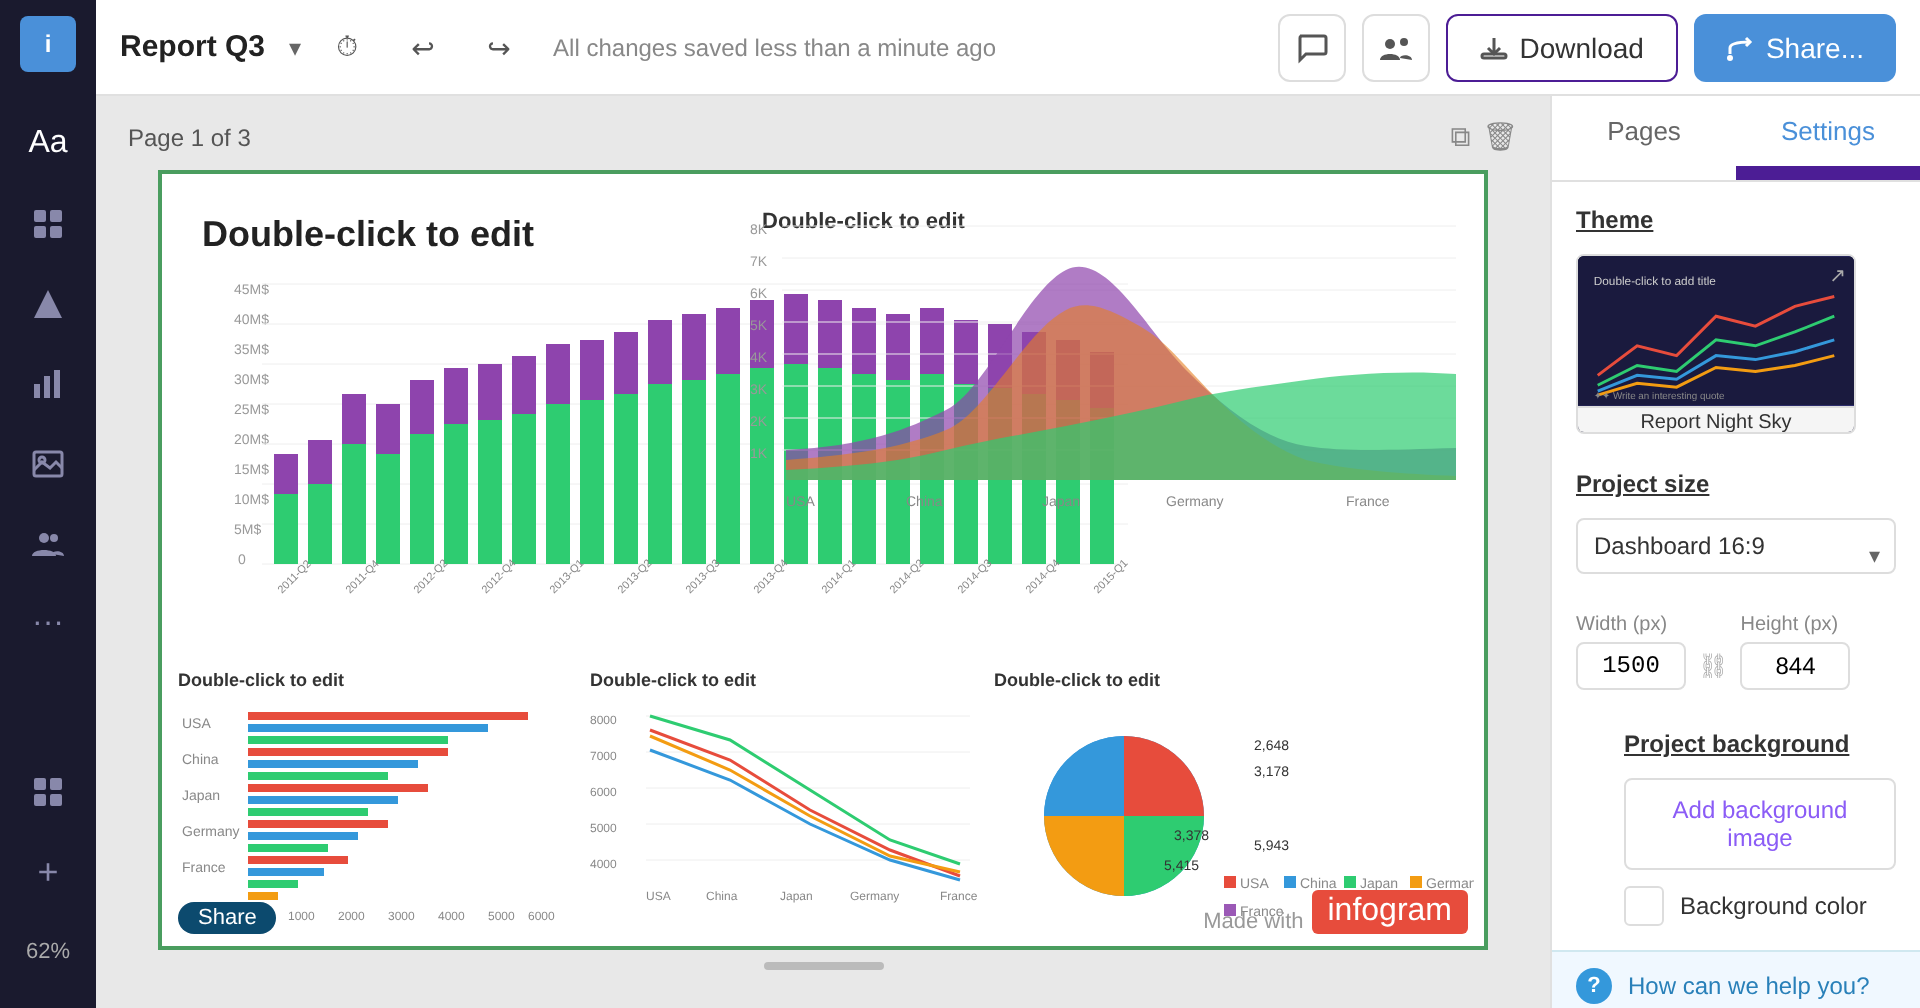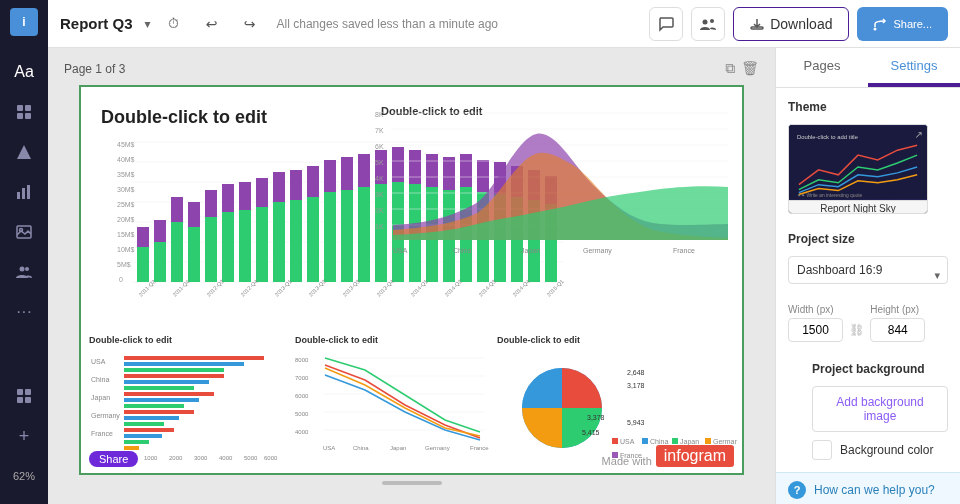--- a/index.html
+++ b/index.html
@@ -110,21 +110,21 @@
       color: #333;
     }
     .btn-share {
       display: flex; align-items: center; gap: 6px;
       padding: 0 16px;
       height: 34px;
       border: none;
       background: #4a90d9;
       border-radius: 6px;
       cursor: pointer;
-      font-size: 11px;
+      font-size: 14px;
       font-weight: 500;
       color: white;
     }
 
     
     .content-area {
       display: flex;
       flex: 1;
       overflow: hidden;
     }
@@ -166,21 +166,21 @@
     .slide-canvas {
       background: white;
       border: 2px solid #4a9d5f;
       width: 665px;
       height: 390px;
       position: relative;
       overflow: hidden;
       flex-shrink: 0;
     }
     .share-badge {
-      background: #6d28d9;
+      background: #0c4a6e;
       color: white;
       border-radius: 12px;
       padding: 2px 10px;
       font-size: 11px;
       display: flex; align-items: center; gap: 4px;
     }
     .infogram-badge {
       background: #e74c3c;
       color: white;
       border-radius: 3px;
@@ -234,31 +234,32 @@
     .panel-tab {
       flex: 1;
       text-align: center;
       padding: 10px 0;
       font-size: 13px;
       cursor: pointer;
       color: #666;
     }
     .panel-tab.active {
       color: #4a90d9;
-      border-bottom: 4px solid #4c1d95;
+      border-bottom: 7px solid #4c1d95;
     }
 
     .panel-section {
       padding: 12px;
     }
     .panel-section-title {
       font-size: 12px;
       font-weight: 600;
       color: #333;
       margin-bottom: 10px;
+      text-decoration: underline;
     }
 
     
     .theme-preview {
       position: relative;
       width: 140px;
       height: 90px;
       border: 1px solid #ddd;
       border-radius: 4px;
       overflow: hidden;
@@ -811,21 +812,21 @@
       <div class="panel-section" style="padding-top:0;">
         <div class="panel-section-title">Project size</div>
         <div class="select-wrapper">
           <select class="panel-select">
             <option>Dashboard 16:9</option>
           </select>
         </div>
         <div class="size-row">
           <div>
             <div style="font-size:10px;color:#888;margin-bottom:3px;">Width (px)</div>
-            <input class="size-input" type="text" style="width: 55px;" value="1500">
+            <input class="size-input" type="text" style="width: 55px; font-family: Liberation Mono, monospace;" value="1500">
           </div>
           <div class="link-icon" style="margin-top:14px;">⛓</div>
           <div>
             <div style="font-size:10px;color:#888;margin-bottom:3px;">Height (px)</div>
             <input class="size-input" type="text" style="width: 55px;" value="844">
           </div>
         </div>
       </div>
 
       <div class="panel-section" style="padding-top:0;padding-left:36px;">

